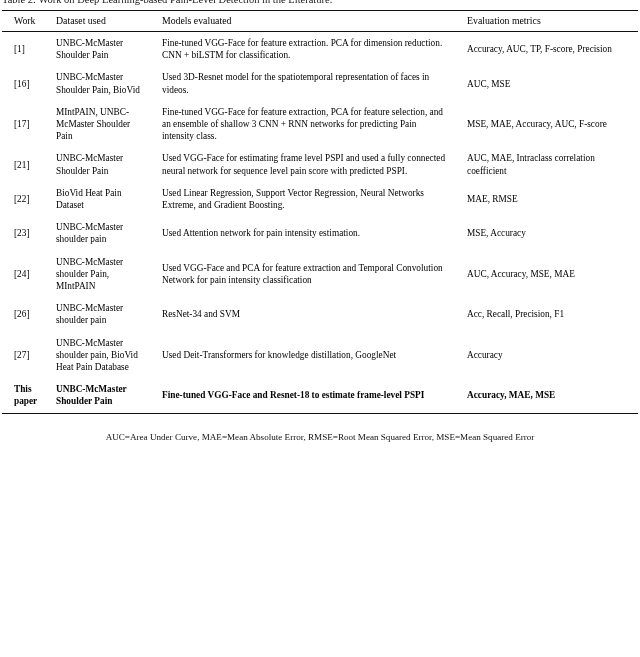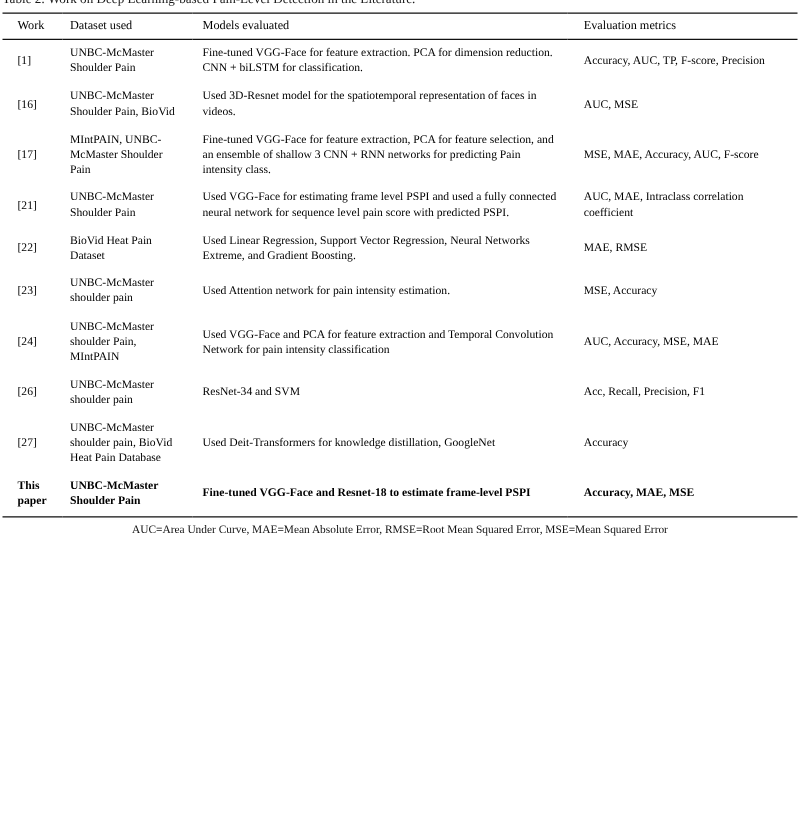--- a/index.html
+++ b/index.html
@@ -86,21 +86,21 @@
 
   tr.this-paper td {
     font-weight: bold;
   }
 
   table.main tbody tr.last-row {
     border-bottom: 1.6px solid #111;
   }
 
   .footnote {
-    margin-top: 3px;
+    margin-top: 17px;
     text-align: center;
     font-size: 9.1px;
     line-height: 12px;
     color: #111;
   }
 </style>
 </head>
 <body>
 
 <div id="page">

